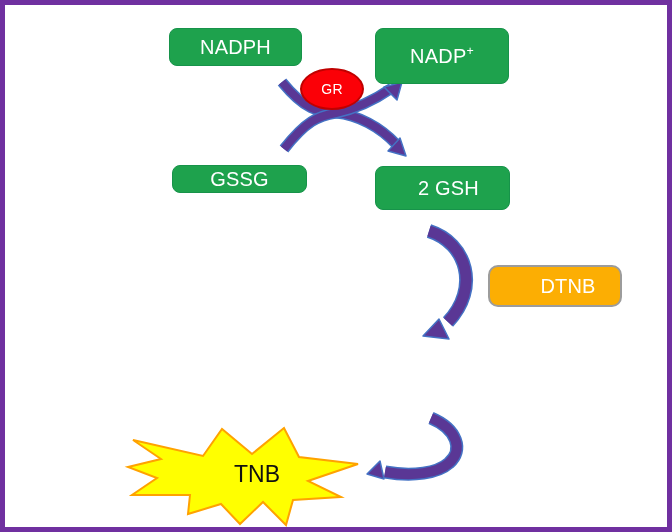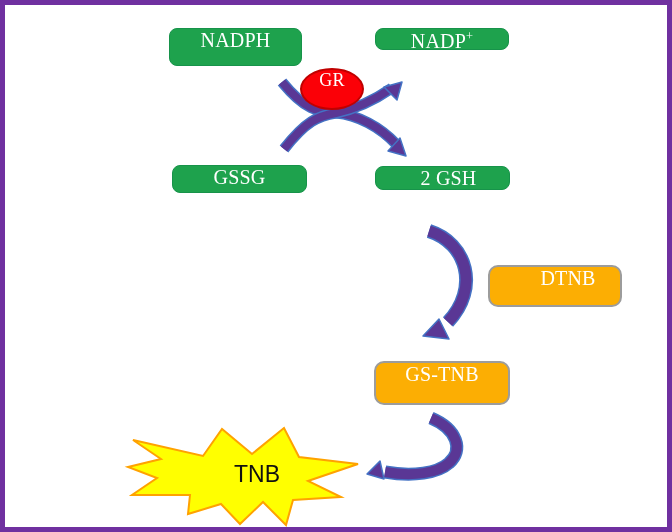--- a/index.html
+++ b/index.html
@@ -12,47 +12,47 @@
     overflow:hidden;
   }
   .frame-border{
     position:absolute;inset:0;
     border:5px solid var(--frame-border,#7030A0);
     pointer-events:none;z-index:30;
   }
   .arrow-layer{position:absolute;left:0;top:0;z-index:5;}
   .node{
     position:absolute;z-index:10;
-    display:flex;align-items:flex-start;justify-content:center;
+    display:flex;align-items:center;justify-content:center;
     color:var(--box-text,#FFFFFF);
-    font-size:20px;letter-spacing:0.2px;font-family:Liberation Serif, serif;
+    font-size:20px;letter-spacing:0.2px;
   }
   .green-box{
     background:var(--green-box,#1EA24D);
     border:1px solid var(--green-box-border,#17934A);
     border-radius:8px;
   }
   .orange-box{
     background:var(--orange-box,#FCAE03);
     border:2px solid var(--orange-box-border,#9C9C9C);
     border-radius:10px;
   }
   .red-ellipse{
     background:var(--red-ellipse,#FB0007);
     border:2px solid var(--red-ellipse-border,#C00000);
     border-radius:50%;
-    font-size:18px;
+    font-size:14px;
     z-index:12;
   }
   sup{font-size:0.62em;}
   
   .n-nadph {left:169px;top:28px; width:133px;height:38px;}
-  .n-nadp  {left:375px;top:28px; width:134px;height:22px;}
+  .n-nadp  {left:375px;top:28px; width:134px;height:56px;}
   .n-gssg  {left:172px;top:165px;width:135px;height:28px;}
-  .n-gsh2  {left:375px;top:166px;width:135px;height:24px;padding-left:12px;}
+  .n-gsh2  {left:375px;top:166px;width:135px;height:44px;padding-left:12px;}
   .n-gr    {left:300px;top:68px; width:64px; height:42px;}
   .n-dtnb  {left:488px;top:265px;width:134px;height:42px;padding-left:26px;}
   .n-gstnb {left:374px;top:361px;width:136px;height:44px;}
   .n-tnb{
     position:absolute;z-index:11;
     left:212px;top:458px;width:90px;height:32px;
     display:flex;align-items:center;justify-content:center;
     color:var(--burst-text,#111111);
     font-size:23px;
   }
@@ -113,22 +113,19 @@
   </div>
 
   <div class="node green-box n-gsh2">
     <span>2 GSH</span>
   </div>
 
   <div class="node orange-box n-dtnb">
     <span>DTNB</span>
   </div>
 
-  <div class="node orange-box n-gstnb">
-    <span>GS-TNB</span>
-  </div>
 
   <div class="n-tnb">
     <span>TNB</span>
   </div>
 
   <div class="frame-border"></div>
 </div>
 
 </body></html>

